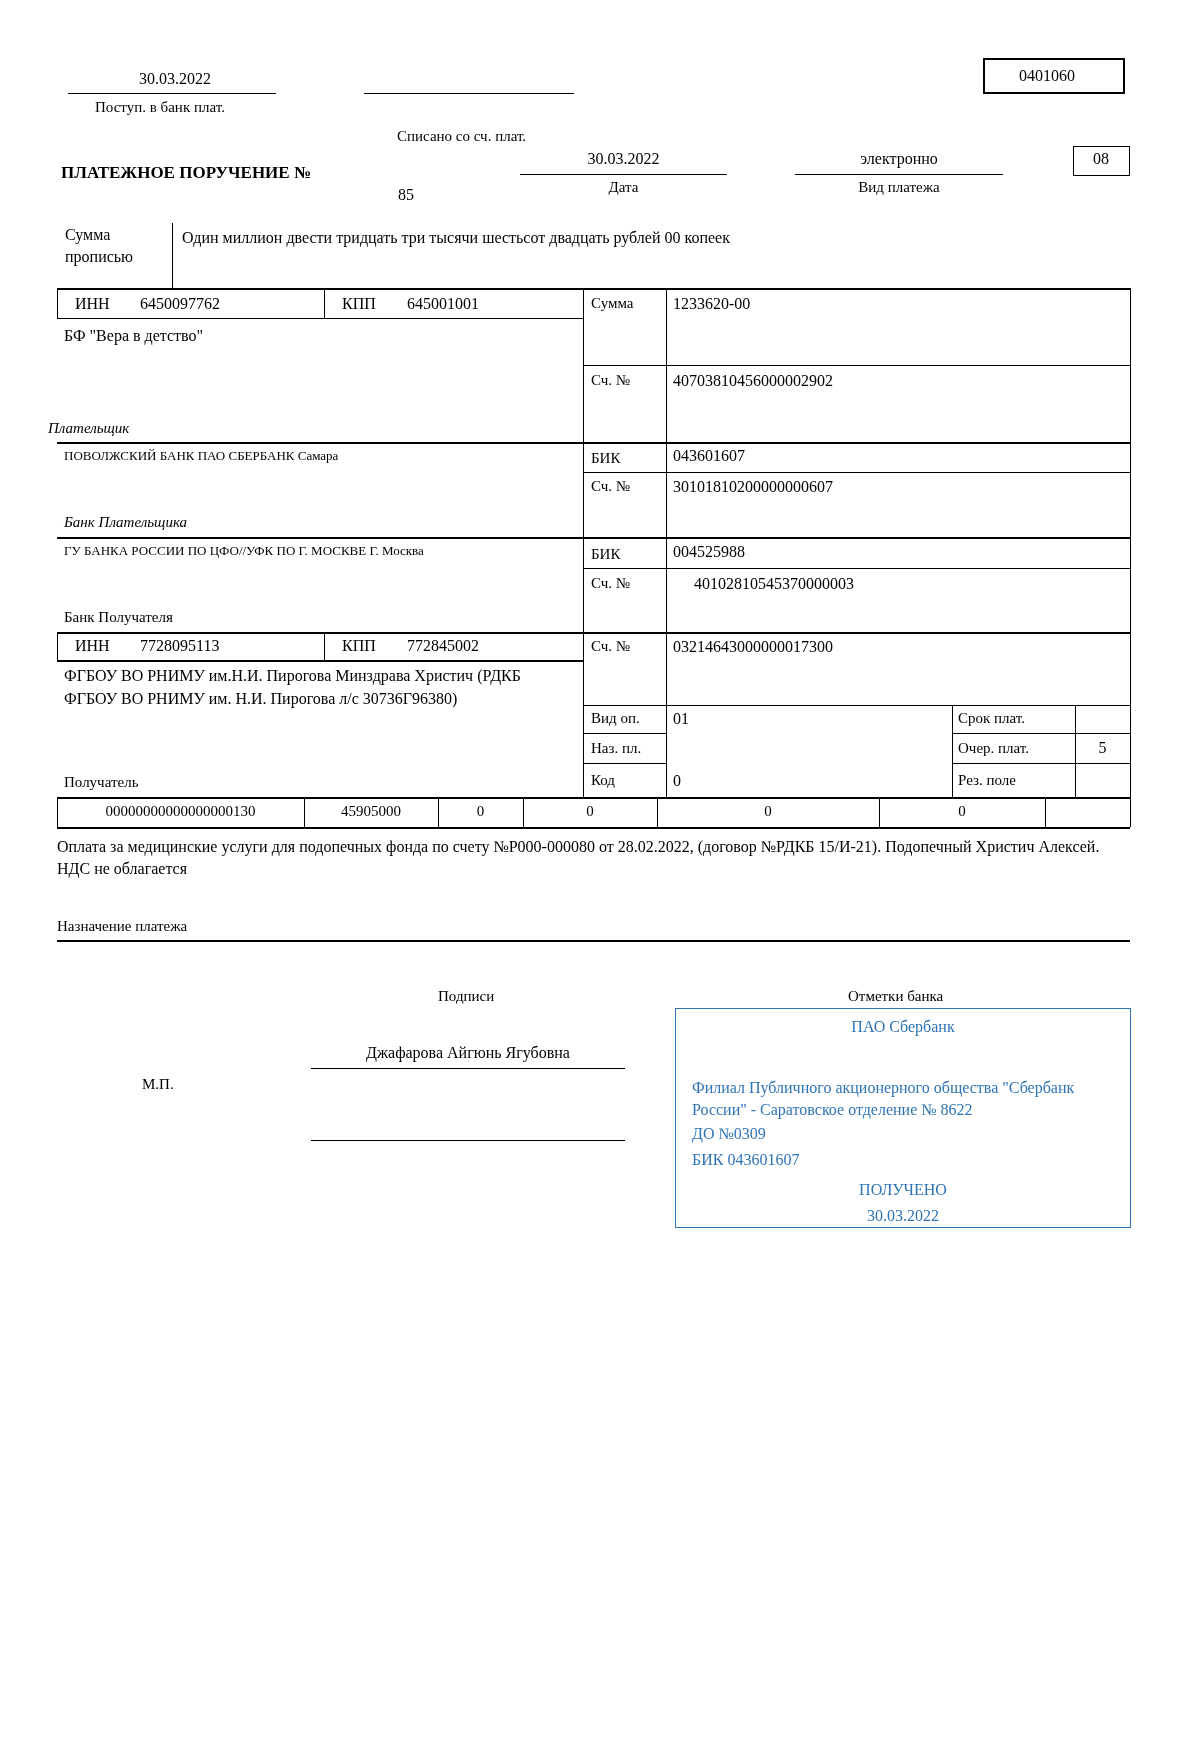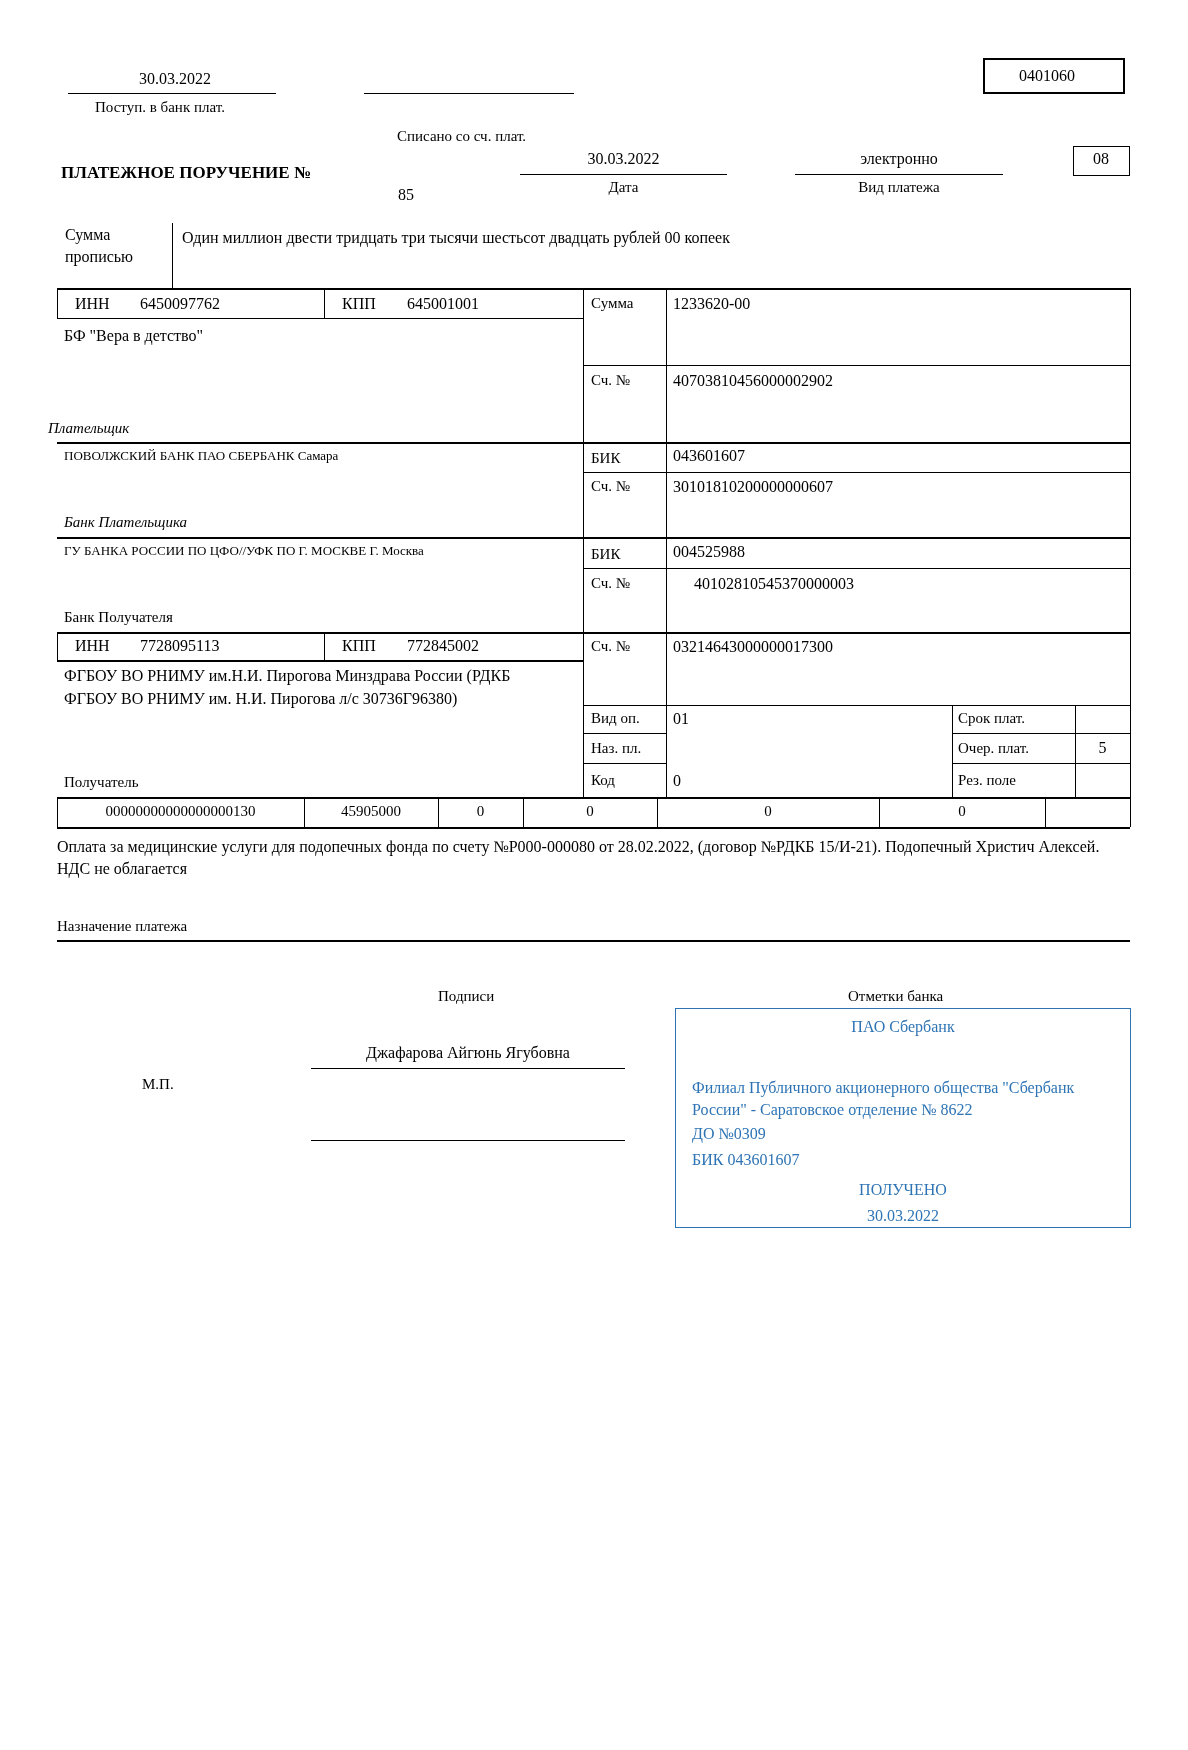--- a/index.html
+++ b/index.html
@@ -121,21 +121,21 @@
   <div class="t sm" style="left:64px; top:609px;">Банк Получателя</div>
 
   <div class="t" style="left:75px; top:637px;">ИНН</div>
   <div class="t" style="left:140px; top:637px;">7728095113</div>
   <div class="t" style="left:342px; top:637px;">КПП</div>
   <div class="t" style="left:407px; top:637px;">772845002</div>
 
   <div class="t sm" style="left:591px; top:638px;">Сч. №</div>
   <div class="t" style="left:673px; top:638px;">03214643000000017300</div>
 
-  <div class="t" style="left:64px; top:667px;">ФГБОУ ВО РНИМУ им.Н.И. Пирогова Минздрава России (РДКБ</div>
+  <div class="t" style="left:64px; top:667px;">ФГБОУ ВО РНИМУ им.Н.И. Пирогова Минздрава Христич (РДКБ</div>
   <div class="t" style="left:64px; top:690px;">ФГБОУ ВО РНИМУ им. Н.И. Пирогова л/с 30736Г96380)</div>
 
   <div class="t sm" style="left:591px; top:710px;">Вид оп.</div>
   <div class="t" style="left:673px; top:710px;">01</div>
   <div class="t sm" style="left:958px; top:710px;">Срок плат.</div>
 
   <div class="t sm" style="left:591px; top:740px;">Наз. пл.</div>
   <div class="t sm" style="left:958px; top:740px;">Очер. плат.</div>
   <div class="t c" style="left:1075px; top:739px; width:55px;">5</div>
 

